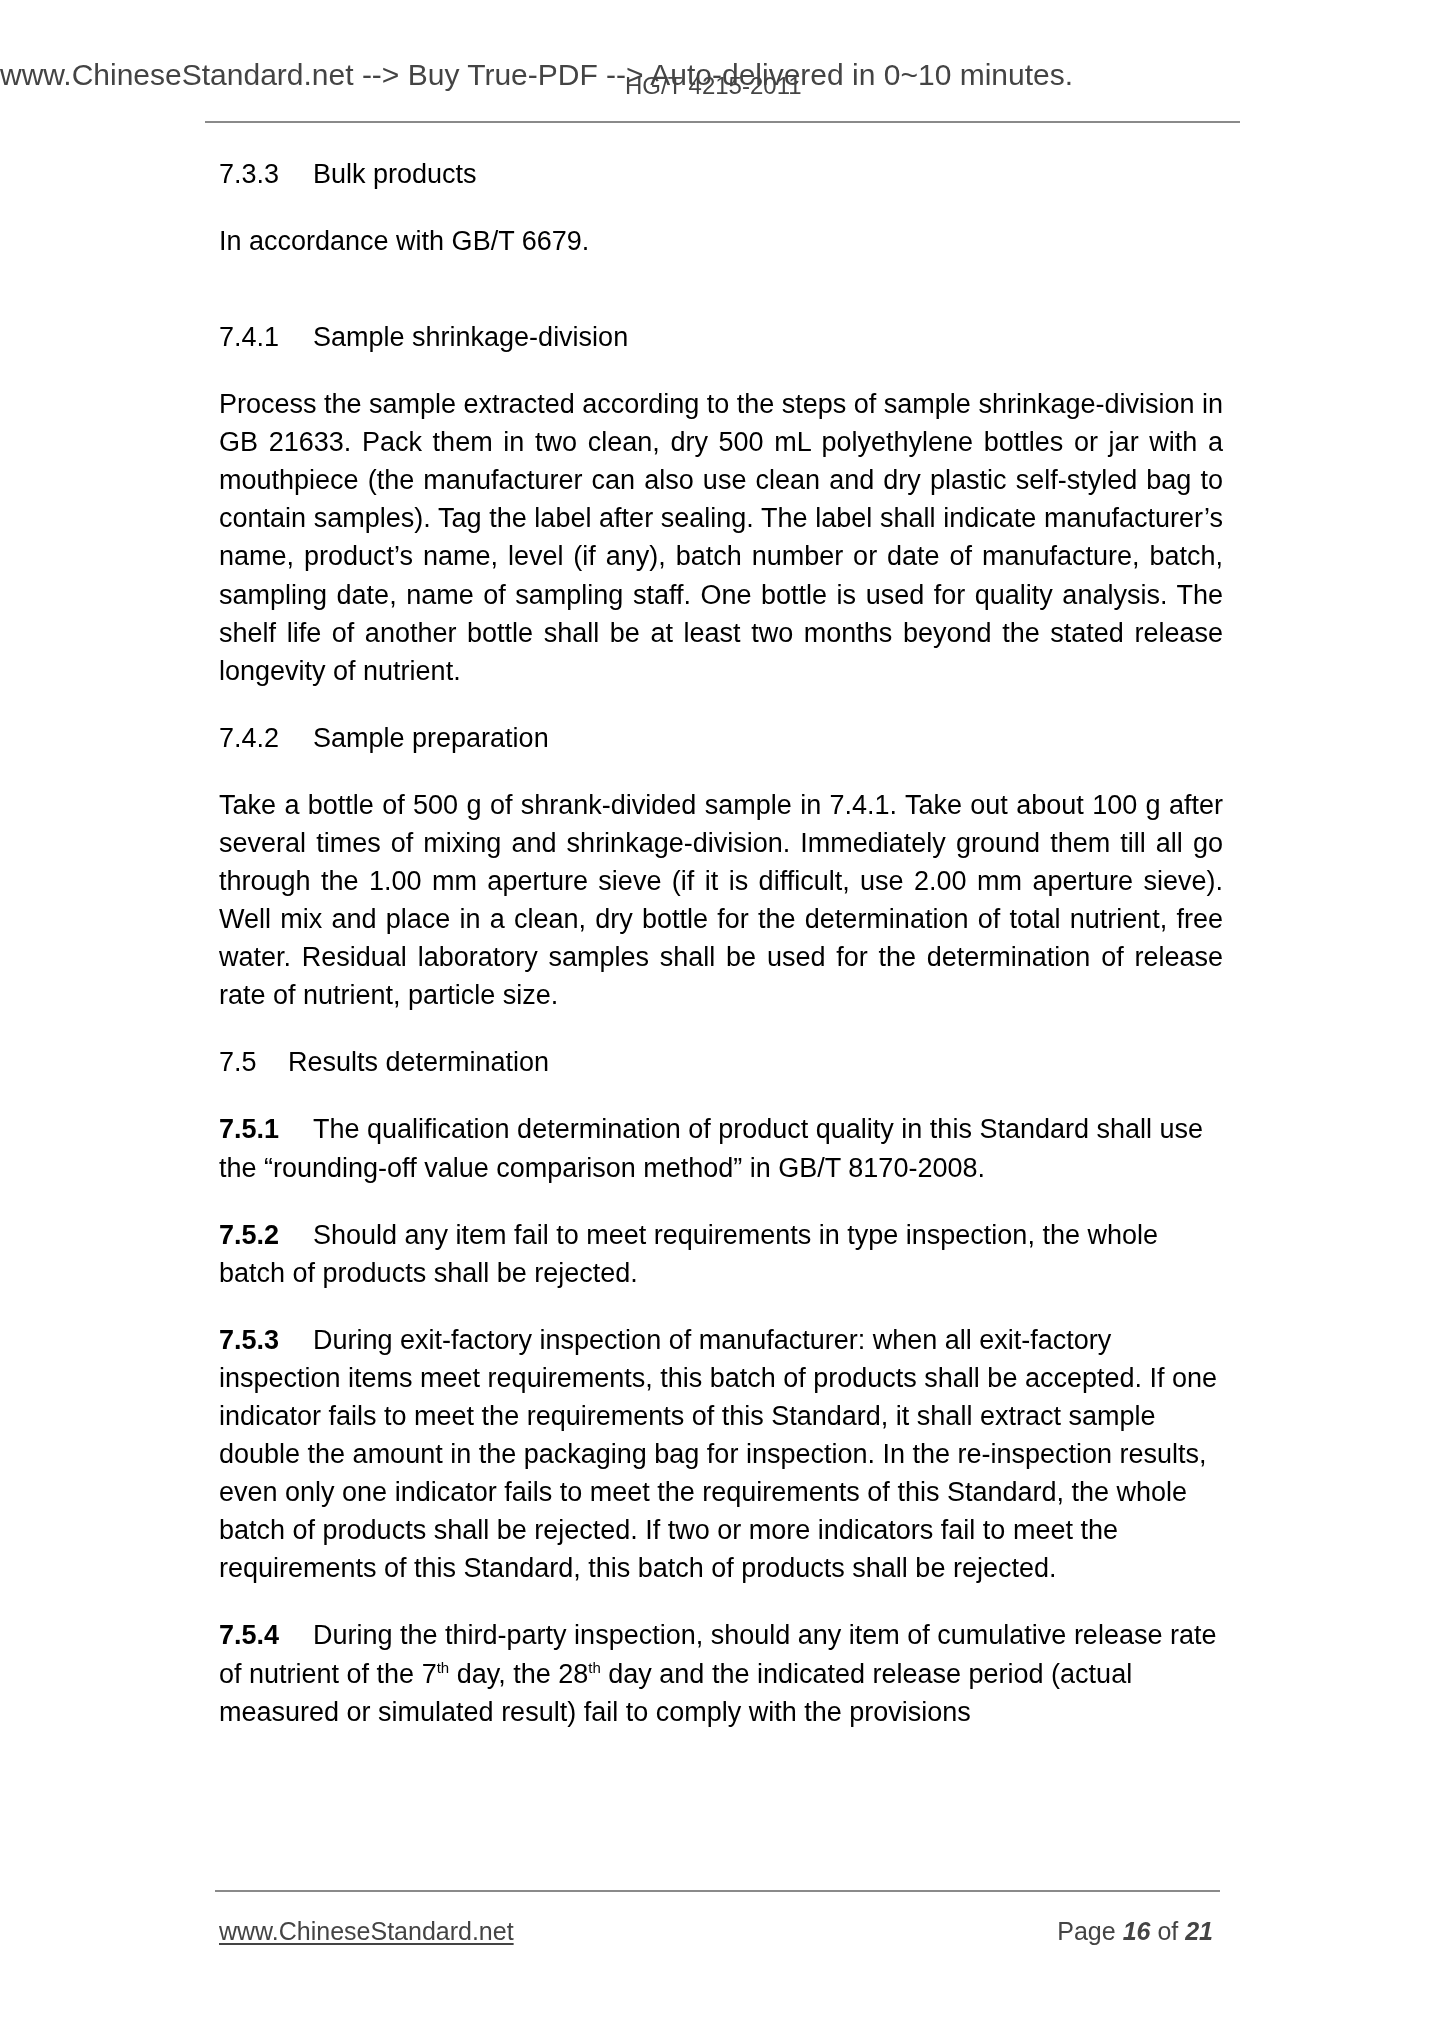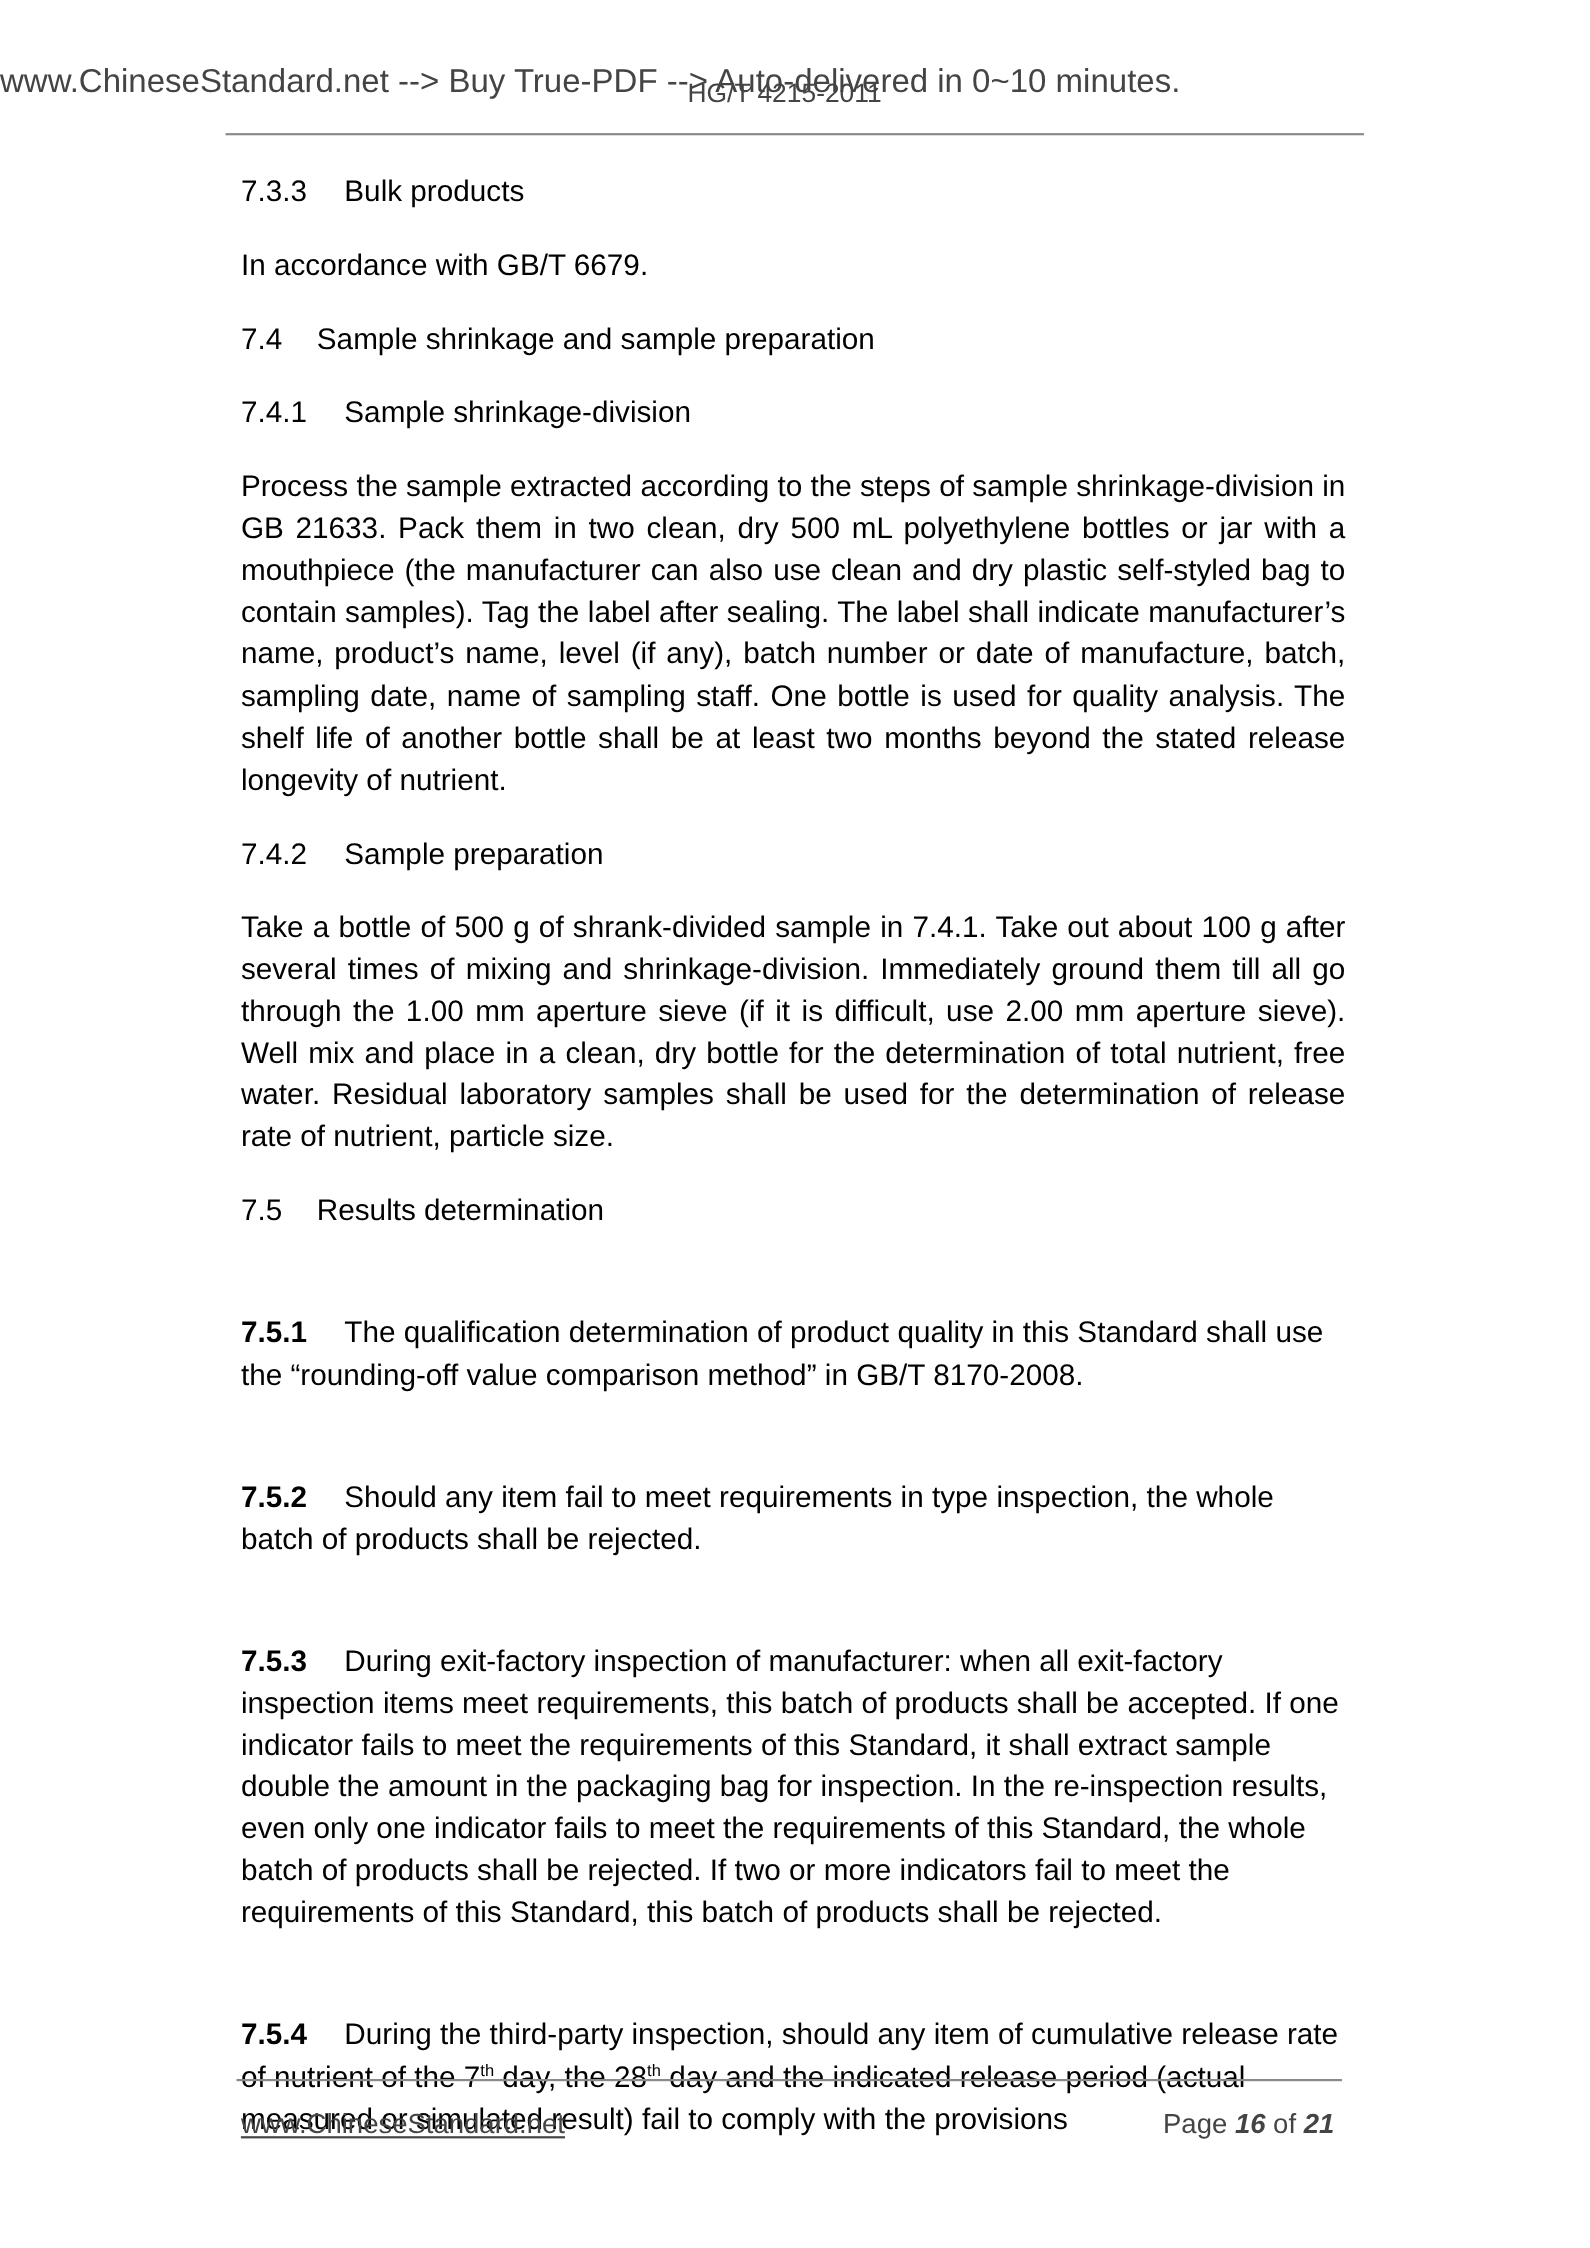--- a/index.html
+++ b/index.html
@@ -11,21 +11,21 @@
   .rule-top { position: absolute; left: 205px; width: 1035px; top: 121px; height: 2px; background: #8a8a8a; }
   .content { position: absolute; left: 219px; width: 1004px; top: 155px; }
   .heading { font-weight: normal; font-size: 27px; line-height: 38px; height: 38px; white-space: nowrap; }
   .heading .num { display: inline-block; }
   .num3 { width: 94px; }
   .num2 { width: 69px; }
   .para { font-size: 27px; line-height: 38.1px; }
   .justify { text-align: justify; }
   .left { text-align: left; }
   .gap { height: 29px; }
-  .lead { font-weight: bold; display: inline-block; width: 94px; margin-top: 44px; }
+  .lead { font-weight: bold; display: inline-block; width: 94px; }
   sup { font-size: 15px; line-height: 0; vertical-align: 10px; }
   .rule-bottom { position: absolute; left: 215px; width: 1005px; top: 1890px; height: 2px; background: #8a8a8a; }
   .footer-link { position: absolute; left: 219px; top: 1917px; font-size: 25px; color: #444; text-decoration: underline; text-decoration-thickness: 2px; text-underline-offset: 3px; }
   .footer-page { position: absolute; right: 232px; top: 1917px; font-size: 25px; color: #444; }
   .footer-page b { font-weight: bold; font-style: italic; }
 </style>
 </head>
 <body>
 
 <div class="banner">www.ChineseStandard.net --&gt; Buy True-PDF --&gt; Auto-delivered in 0~10 minutes.</div>
@@ -34,23 +34,20 @@
 
 <div class="content">
 
   <div class="heading">
     <span class="num num3">7.3.3</span><span>Bulk products</span>
   </div>
   <div class="gap"></div>
   <div class="para left">In accordance with GB/T 6679.</div>
   <div class="gap"></div>
 
-  <div class="heading">
-    <span class="num num2">7.4</span><span>Sample shrinkage and sample preparation</span>
-  </div>
   <div class="gap"></div>
 
   <div class="heading">
     <span class="num num3">7.4.1</span><span>Sample shrinkage-division</span>
   </div>
   <div class="gap"></div>
   <div class="para justify">Process the sample extracted according to the steps of sample shrinkage-division in GB 21633. Pack them in two clean, dry 500 mL polyethylene bottles or jar with a mouthpiece (the manufacturer can also use clean and dry plastic self-styled bag to contain samples). Tag the label after sealing. The label shall indicate manufacturer’s name, product’s name, level (if any), batch number or date of manufacture, batch, sampling date, name of sampling staff. One bottle is used for quality analysis. The shelf life of another bottle shall be at least two months beyond the stated release longevity of nutrient.</div>
   <div class="gap"></div>
 
   <div class="heading">

